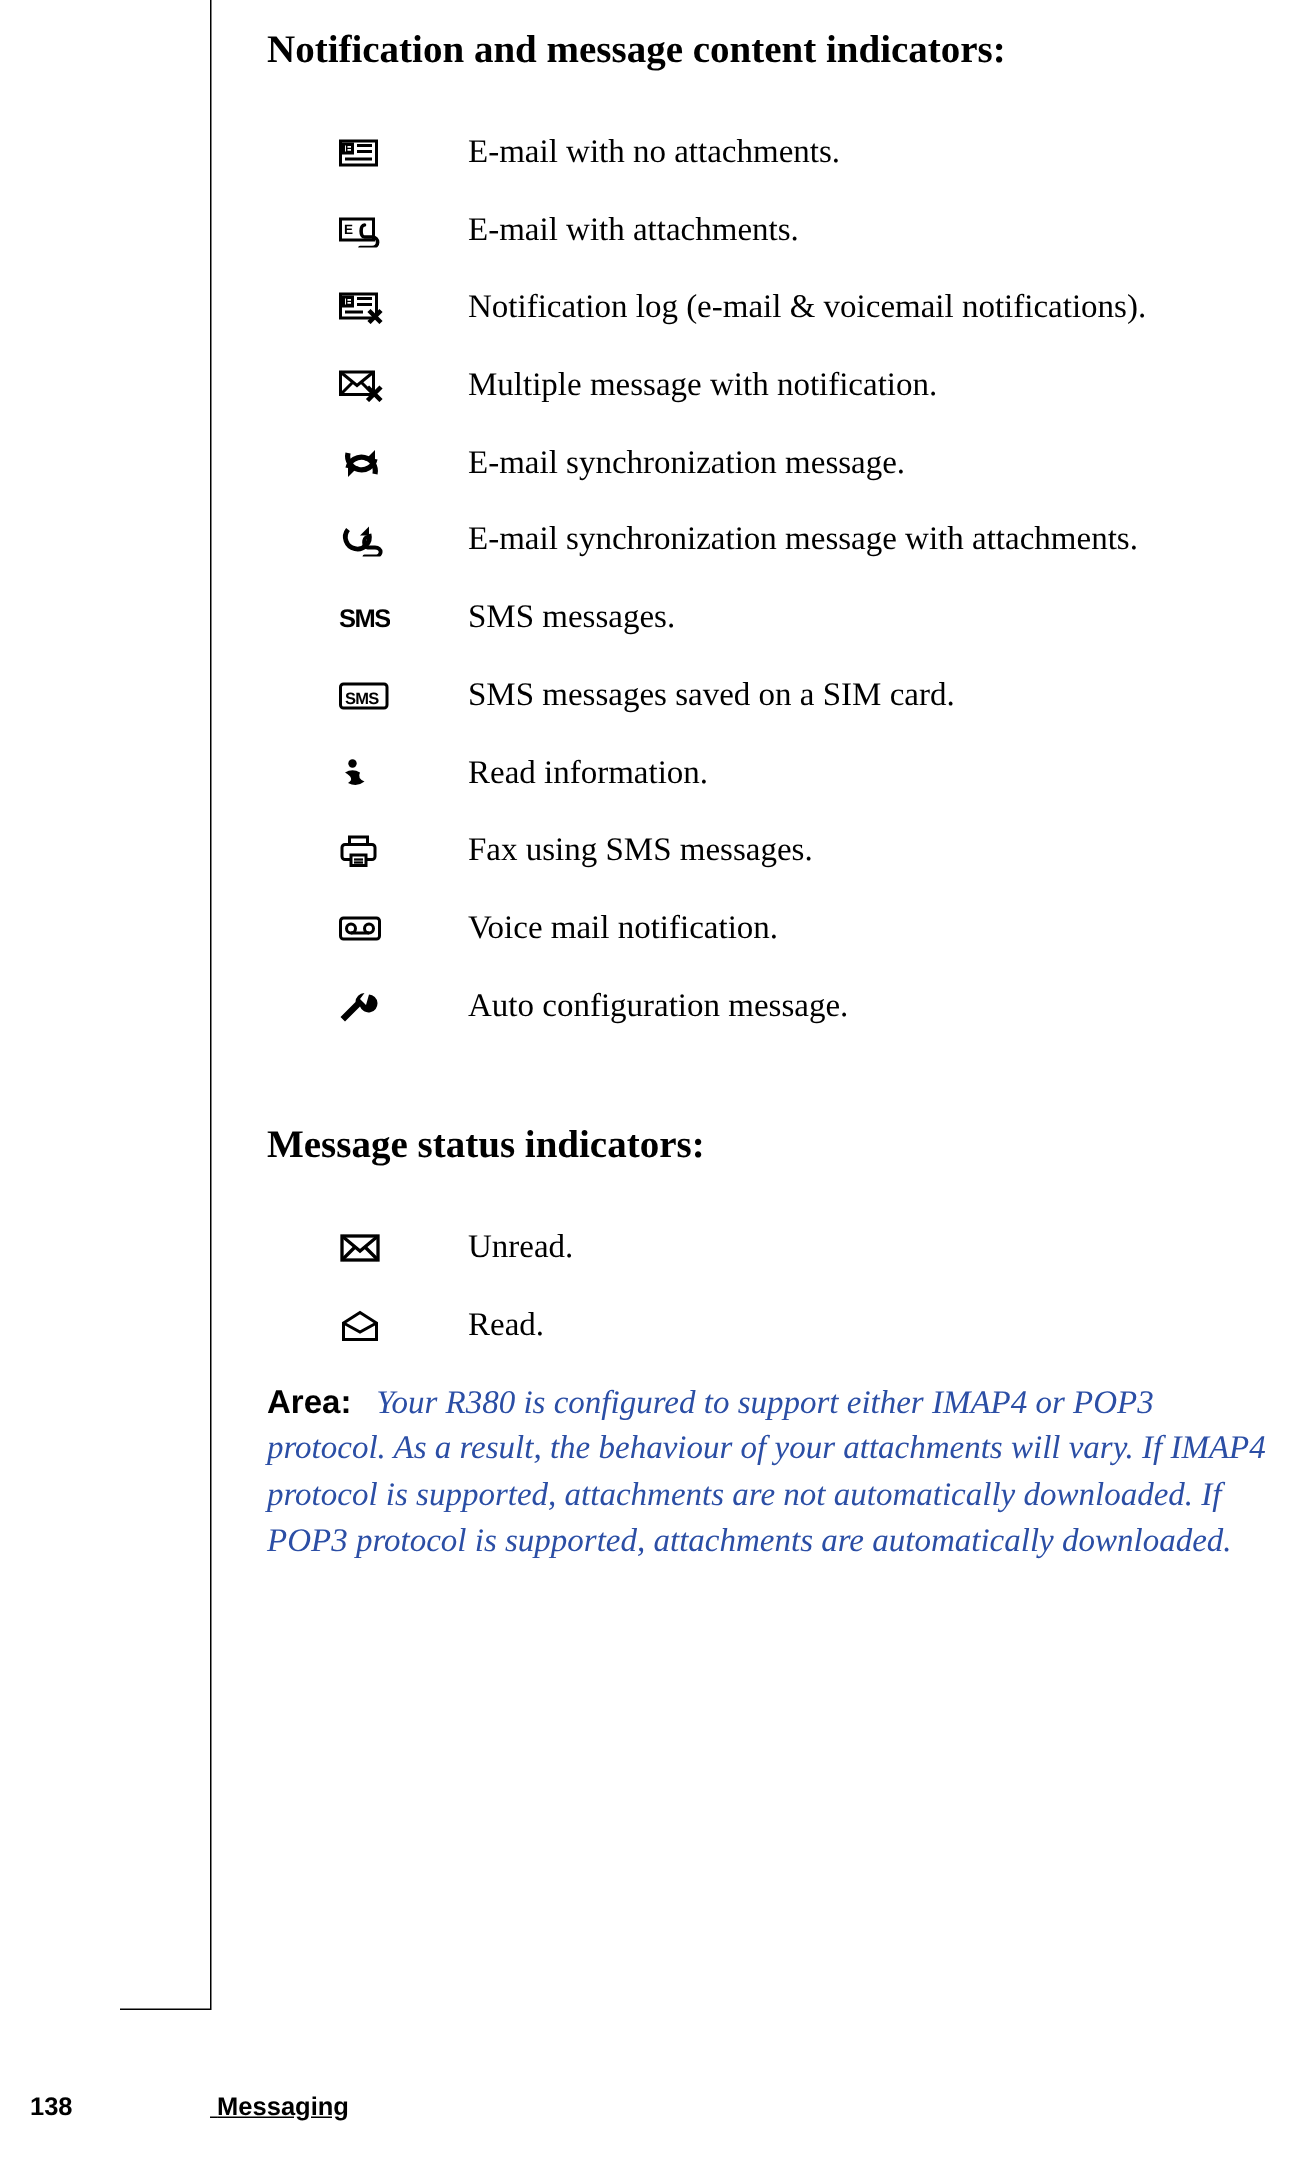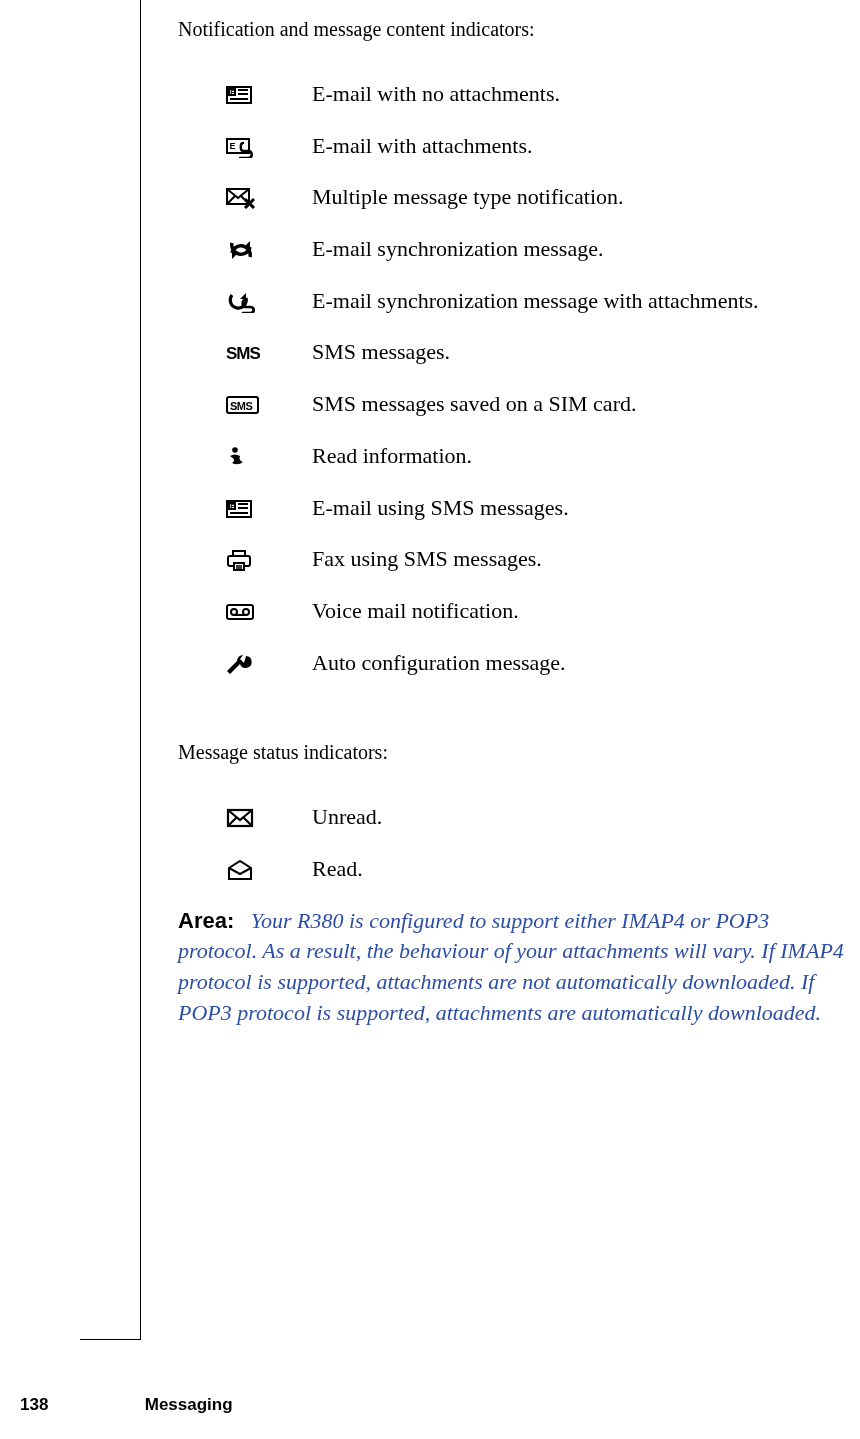--- a/index.html
+++ b/index.html
@@ -29,22 +29,22 @@
     position: absolute;
     left: 80px;
     width: 60px;
     bottom: 40px;
     border-top: 1px solid #000;
   }
   .content {
     margin-left: 98px;
   }
   .heading {
-    font-weight: normal;
-    font-size: 20px;
+    font-weight: bold;
+    font-size: 26px;
     margin-top: 0;
     margin-bottom: 38px;
   }
   .indicator-table {
     margin-left: 48px;
     margin-bottom: 64px;
     margin-top: 29px;
   }
   .row {
     display: flex;
@@ -81,20 +81,21 @@
   .footer {
     position: absolute;
     left: 0;
     bottom: 0;
     width: 860px;
     padding: 6px 0 24px 20px;
     box-sizing: border-box;
     font-family: Arial, Helvetica, sans-serif;
     font-weight: bold;
     font-size: 17px;
+    text-decoration: underline;
   }
   .footer-page {
     display: inline-block;
     width: 120px;
   }
   svg { display: block; }
 </style>
 </head>
 <body>
 
@@ -126,27 +127,41 @@
               <rect x="1" y="3" width="22" height="14" fill="none" stroke="#000" stroke-width="2"></rect>
               <text x="3.4" y="13" font-size="9" font-family="Arial" font-weight="bold">E</text>
               <path d="M17 7 C14 7 14 15 17 15 L22 15 C27 15 27 22 22 22 L14 22" fill="none" stroke="#000" stroke-width="2.4" stroke-linecap="round"></path>
             </svg>
           </div>
           <div class="desc-cell">E-mail with attachments.</div>
         </div>
         <div class="row">
           <div class="icon-cell">
             <svg width="30" height="22" viewBox="0 0 30 22">
+              <rect x="1" y="2" width="24" height="16" fill="none" stroke="#000" stroke-width="2"></rect>
+              <rect x="3" y="4" width="6" height="6" fill="none" stroke="#000" stroke-width="2"></rect>
+              <text x="4.2" y="9.5" font-size="7" font-family="Arial" font-weight="bold">E</text>
+              <line x1="12" y1="5" x2="22" y2="5" stroke="#000" stroke-width="2"></line>
+              <line x1="12" y1="9" x2="22" y2="9" stroke="#000" stroke-width="2"></line>
+              <line x1="4" y1="14" x2="16" y2="14" stroke="#000" stroke-width="2"></line>
+              <path d="M20 13 L28 21 M28 13 L20 21" stroke="#000" stroke-width="3"></path>
+            </svg>
+          </div>
+          <div class="desc-cell">Notification log (e-mail &amp; voicemail notifications).</div>
+        </div>
+        <div class="row">
+          <div class="icon-cell">
+            <svg width="30" height="22" viewBox="0 0 30 22">
               <rect x="1" y="2" width="22" height="15" fill="#fff" stroke="#000" stroke-width="2"></rect>
               <path d="M1 2 L12 11 L23 2" fill="none" stroke="#000" stroke-width="2"></path>
               <path d="M1 17 L9 9 M23 17 L15 9" stroke="#000" stroke-width="2"></path>
               <path d="M19 12 L28 21 M28 12 L19 21" stroke="#000" stroke-width="3"></path>
             </svg>
           </div>
-          <div class="desc-cell">Multiple message type notification.</div>
+          <div class="desc-cell">Multiple message with notification.</div>
         </div>
         <div class="row">
           <div class="icon-cell">
             <svg width="30" height="22" viewBox="0 0 30 22">
               <path d="M6 4 A9 9 0 1 0 24 8" fill="none" stroke="#000" stroke-width="3.5"></path>
               <path d="M24 2 L24 9 L17 9 Z" fill="#000"></path>
               <path d="M24 18 A9 9 0 1 0 6 14" fill="none" stroke="#000" stroke-width="3.5"></path>
               <path d="M6 20 L6 13 L13 13 Z" fill="#000"></path>
             </svg>
           </div>
@@ -180,33 +195,20 @@
           <div class="desc-cell">SMS messages saved on a SIM card.</div>
         </div>
         <div class="row">
           <div class="icon-cell">
             <svg width="30" height="22" viewBox="0 0 30 22">
               <circle cx="9" cy="4" r="2.8" fill="#000"></circle>
               <path d="M4 10 Q9 7 14 10 Q12 14 17 16 Q12 20 6 17 Q11 14 4 10 Z" fill="#000"></path>
             </svg>
           </div>
           <div class="desc-cell">Read information.</div>
-        </div>
-        <div class="row">
-          <div class="icon-cell">
-            <svg width="30" height="22" viewBox="0 0 30 22">
-              <rect x="1" y="3" width="24" height="16" fill="none" stroke="#000" stroke-width="2"></rect>
-              <rect x="3" y="5" width="6" height="6" fill="none" stroke="#000" stroke-width="2"></rect>
-              <text x="4.2" y="10.5" font-size="7" font-family="Arial" font-weight="bold">E</text>
-              <line x1="12" y1="6" x2="22" y2="6" stroke="#000" stroke-width="2"></line>
-              <line x1="12" y1="10" x2="22" y2="10" stroke="#000" stroke-width="2"></line>
-              <line x1="4" y1="15" x2="22" y2="15" stroke="#000" stroke-width="2"></line>
-            </svg>
-          </div>
-          <div class="desc-cell">E-mail using SMS messages.</div>
         </div>
         <div class="row">
           <div class="icon-cell">
             <svg width="30" height="22" viewBox="0 0 30 22">
               <rect x="2" y="7" width="22" height="10" rx="2" fill="none" stroke="#000" stroke-width="2"></rect>
               <rect x="7" y="2" width="12" height="5" fill="none" stroke="#000" stroke-width="2"></rect>
               <rect x="8" y="14" width="10" height="7" fill="#fff" stroke="#000" stroke-width="2"></rect>
               <line x1="10" y1="17" x2="16" y2="17" stroke="#000" stroke-width="1.5"></line>
               <line x1="10" y1="19" x2="16" y2="19" stroke="#000" stroke-width="1.5"></line>
             </svg>

